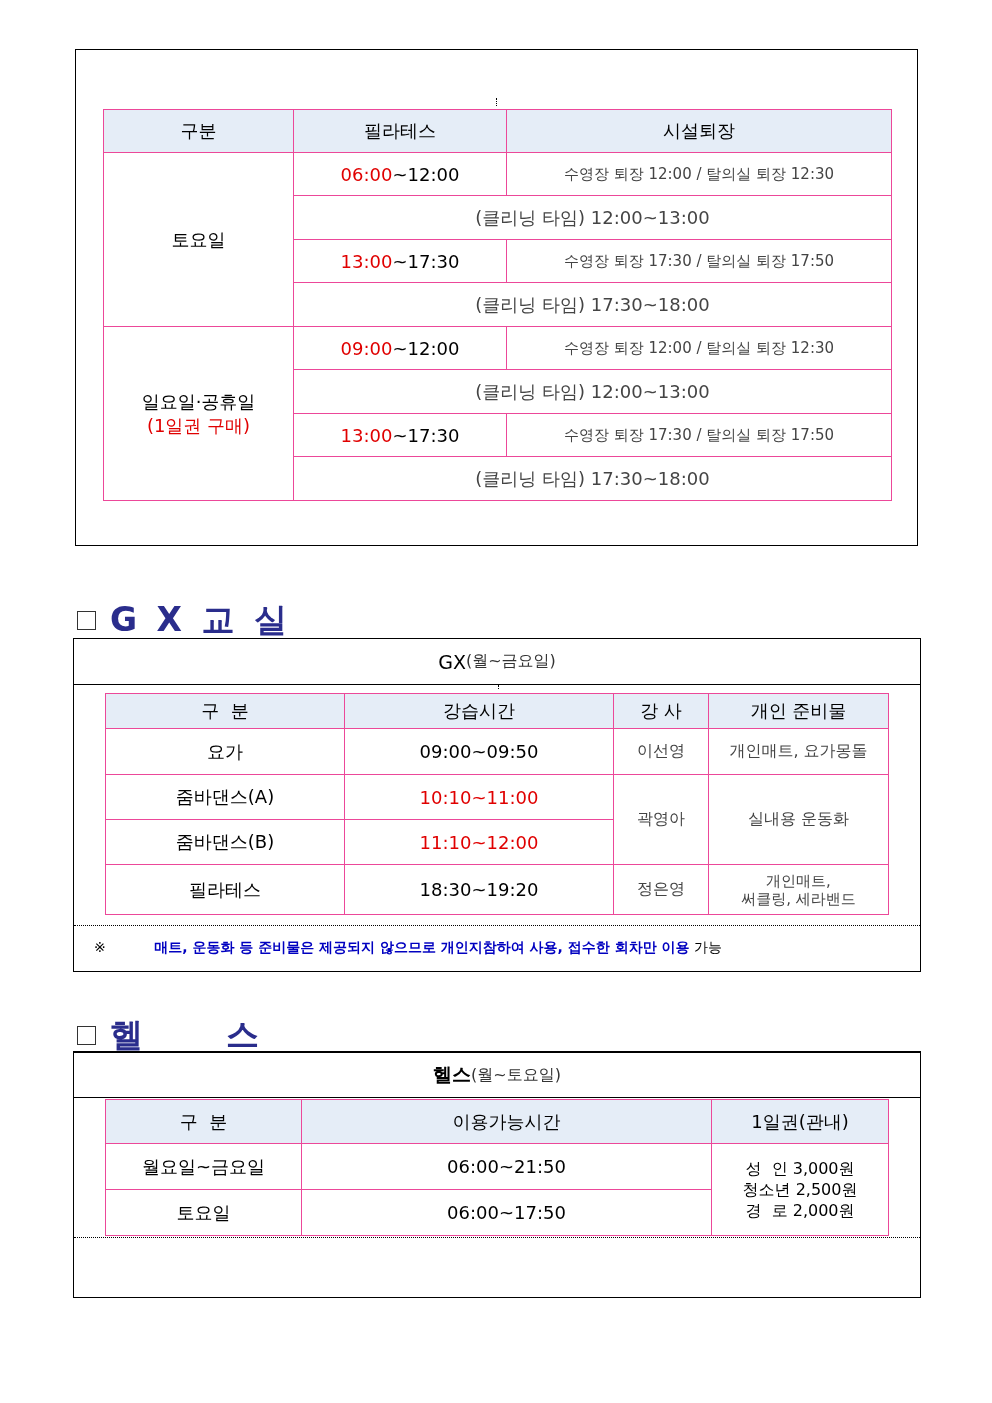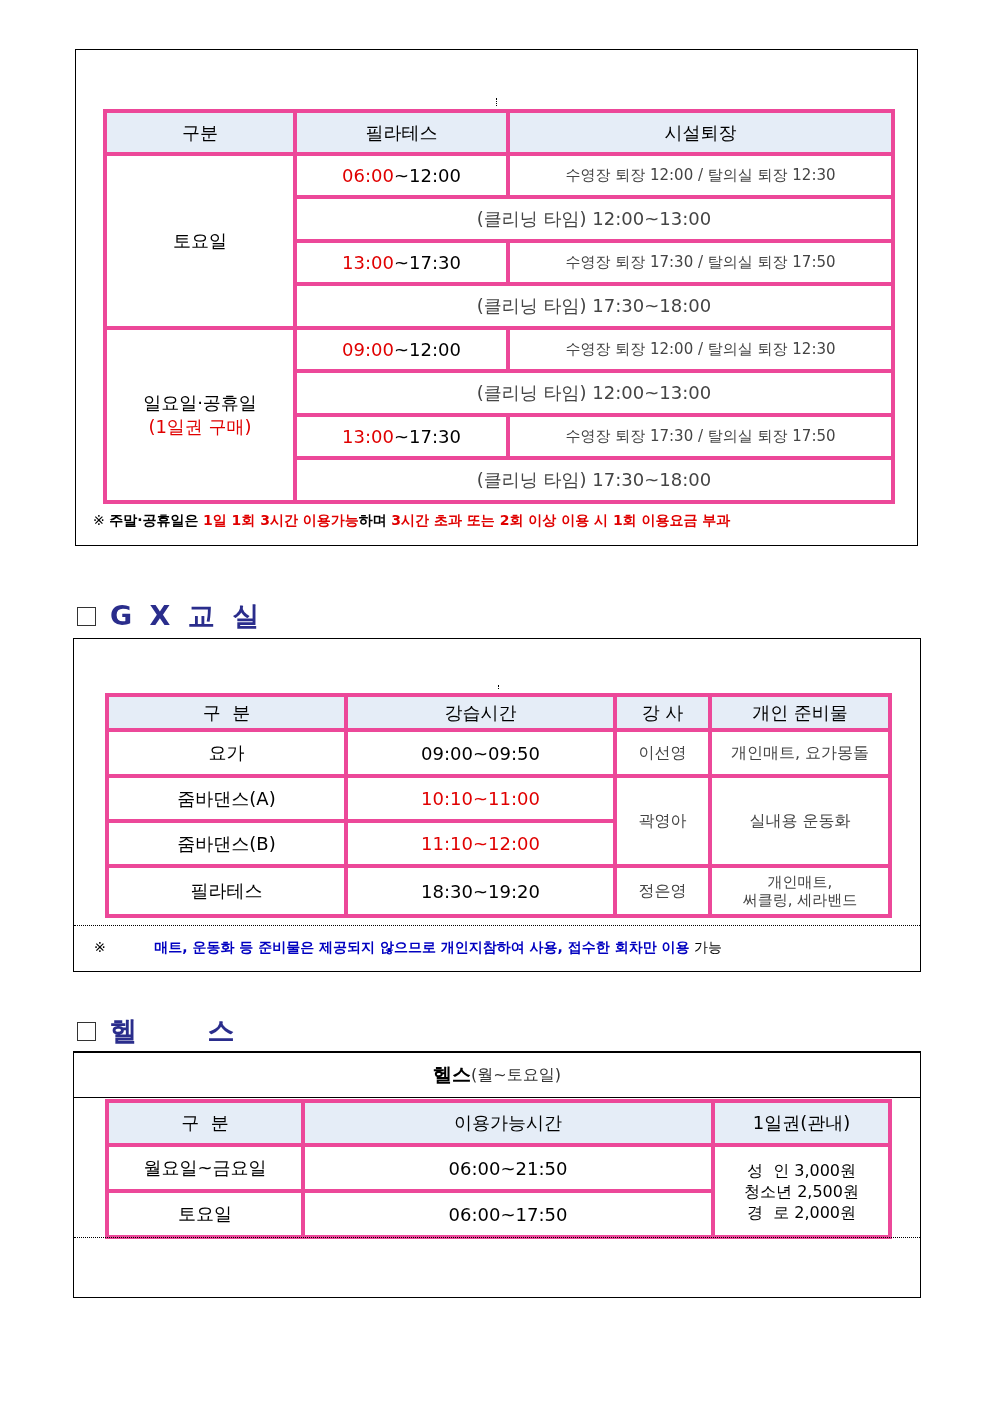--- a/index.html
+++ b/index.html
@@ -5,31 +5,31 @@
   * { box-sizing: border-box; margin: 0; padding: 0; }
   html, body { width: 992px; height: 1403px; background: #ffffff; }
   body { position: relative; font-family: "DejaVu Sans", "Liberation Sans", sans-serif; color: #000; overflow: hidden; }
 
   .box { position: absolute; border: 1px solid #000; background: #fff; }
   .box-title { position: absolute; left: 0; right: 0; top: 0; border-bottom: 1px solid #000; display: flex; align-items: center; justify-content: center; font-size: 19px; }
   .box-title .sub { font-size: 16px; color: #333; }
   .tick { position: absolute; width: 0; border-left: 1px dotted #000; height: 8px; }
 
   table { position: absolute; border-collapse: collapse; table-layout: fixed; }
-  td, th { border: 4px solid #ec4899; text-align: center; vertical-align: middle; font-weight: normal; }
+  td, th { border: 1px solid #ec4899; text-align: center; vertical-align: middle; font-weight: normal; }
   th { background: #e5edf7; font-size: 18px; }
   .dot-top { border-top: 1px dotted #000; }
   .red { color: #e00000; }
   .grey { color: #444; }
   .blue { color: #0000c0; font-weight: bold; padding-left: 44px; }
   .redb { color: #e00000; font-weight: bold; }
   .bold { font-weight: bold; }
 
   .note { position: absolute; font-size: 14px; }
-  .section-heading { position: absolute; font-size: 27px; font-weight: bold; color: #2a2d8c; letter-spacing: 4px; display: flex; align-items: center; }
+  .section-heading { position: absolute; font-size: 33px; font-weight: bold; color: #2a2d8c; letter-spacing: 4px; display: flex; align-items: center; }
   .section-heading .sq { display: inline-block; width: 19px; height: 19px; border: 1.5px solid #333; margin-right: 14px; }
   .dotted-line { position: absolute; left: 0; right: 0; border-top: 1px dotted #000; }
 </style>
 </head>
 <body>
 
 <div class="box" style="left:75px; top:49px; width:843px; height:497px;">
   <div class="tick" style="left:420px; top:48px;"></div>
 
   <table style="left:27px; top:59px; width:788px;">
@@ -75,34 +75,32 @@
     <tr style="height:43px;">
       <td class="dot-top" style="font-size:18px;"><span class="red">13:00</span><span>~17:30</span></td>
       <td class="grey dot-top" style="font-size:15px;">수영장 퇴장 17:30 / 탈의실 퇴장 17:50</td>
     </tr>
     <tr style="height:44px;">
       <td colspan="2" class="grey dot-top" style="font-size:18px;">(클리닝 타임) 17:30~18:00</td>
     </tr>
   </tbody>
     </table>
 
-  <div class="note" style="left:17px; top:462px;">
-    <span>※</span>
-    <span class="bold">주말·공휴일은</span>
-    <span class="redb">1일 1회 3시간 이용가능</span><span class="bold">하며</span>
-    <span class="redb">3시간 초과 또는 2회 이상 이용 시 1회 이용요금 부과</span>
-  </div>
 </div>
 
 <div class="section-heading" style="left:77px; top:598px;">
   <span class="sq"></span>
   <span>G X 교 실</span>
 </div>
 
 <div class="box" style="left:73px; top:638px; width:848px; height:334px;">
+  <div class="box-title" style="height:46px;">
+    <span>GX</span>
+      <span class="sub">(월~금요일)</span>
+  </div>
   <div class="tick" style="left:424px; top:46px; height:4px;"></div>
 
   <table style="left:31px; top:54px; width:783px;">
     <colgroup>
         <col style="width:239px">
         <col style="width:269px">
         <col style="width:95px">
         <col style="width:180px">
       </colgroup>
     <tbody>

